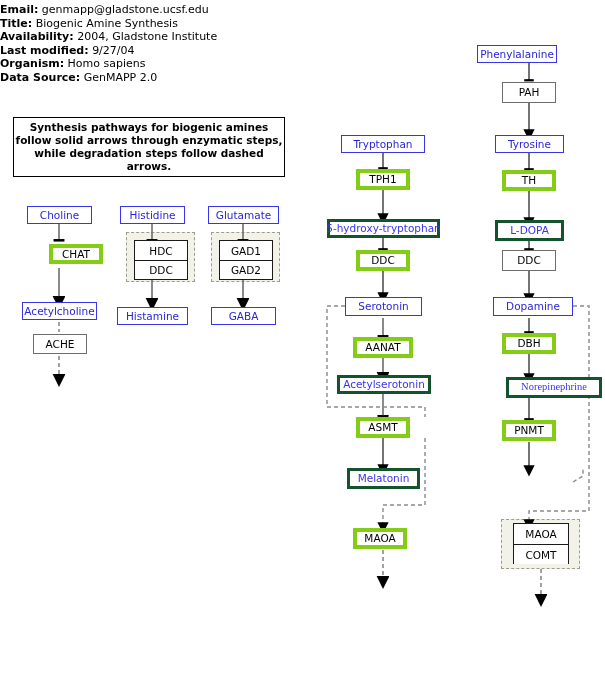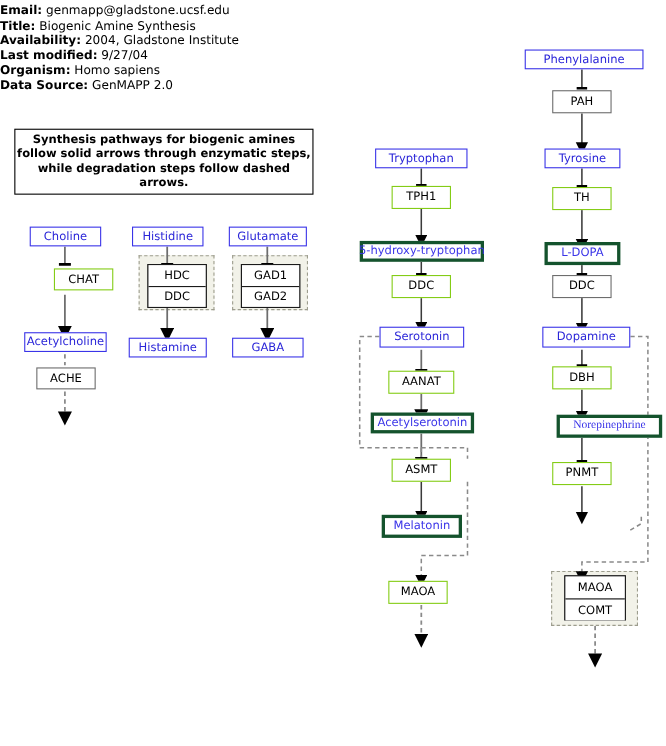--- a/index.html
+++ b/index.html
@@ -30,21 +30,21 @@
   svg.wires{position:absolute;left:0;top:0;width:605px;height:678px;pointer-events:none;}
 
   
   .node{
     position:absolute;box-sizing:border-box;background:#fff;
     display:flex;align-items:center;justify-content:center;
     font-size:10.5px;line-height:1;white-space:nowrap;
   }
   .metabolite{border:1px solid #3a34e8;color:#2a25d8;}
   .metabolite.pale{border:3px solid #14532d;color:#3a34e8;}
-  .enzyme{border:1px solid #84cc16;color:#000;}
+  .enzyme{border:4px solid #84cc16;color:#000;}
   .enzyme.gray{border:1px solid #6d6d6d;color:#000;}
 
   
   .stack{position:absolute;box-sizing:border-box;border:1px solid #1a1a1a;background:#404040;}
   .stack .cell{
     box-sizing:border-box;height:19px;width:100%;
     display:flex;align-items:center;justify-content:center;
     font-size:10.5px;color:#000;background:#fff;
   }
   .stack .cell+.cell{border-top:1px solid #1a1a1a;}
@@ -176,21 +176,21 @@
   <div class="node enzyme" style="left:356px;top:169px;width:54px;height:21px;">TPH1</div>
   <div class="node metabolite pale" style="left:327px;top:219px;width:113px;height:19px;">5-hydroxy-tryptophan</div>
   <div class="node enzyme" style="left:356px;top:250px;width:54px;height:21px;">DDC</div>
   <div class="node metabolite" style="left:345px;top:297px;width:77px;height:19px;">Serotonin</div>
   <div class="node enzyme" style="left:353px;top:337px;width:60px;height:21px;">AANAT</div>
   <div class="node metabolite pale" style="left:337px;top:375px;width:94px;height:19px;">Acetylserotonin</div>
   <div class="node enzyme" style="left:356px;top:417px;width:54px;height:21px;">ASMT</div>
   <div class="node metabolite pale" style="left:347px;top:468px;width:73px;height:21px;">Melatonin</div>
   <div class="node enzyme" style="left:353px;top:528px;width:54px;height:21px;">MAOA</div>
 
-  <div class="node metabolite" style="left:477px;top:45px;width:108px;height:18px;">Phenylalanine</div>
+  <div class="node metabolite" style="left:477px;top:45px;width:80px;height:18px;">Phenylalanine</div>
   <div class="node enzyme gray" style="left:502px;top:82px;width:54px;height:21px;">PAH</div>
   <div class="node metabolite" style="left:495px;top:135px;width:69px;height:18px;">Tyrosine</div>
   <div class="node enzyme" style="left:502px;top:170px;width:54px;height:21px;">TH</div>
   <div class="node metabolite pale" style="left:495px;top:220px;width:69px;height:21px;">L-DOPA</div>
   <div class="node enzyme gray" style="left:502px;top:250px;width:54px;height:21px;">DDC</div>
   <div class="node metabolite" style="left:493px;top:297px;width:80px;height:19px;">Dopamine</div>
   <div class="node enzyme" style="left:502px;top:333px;width:54px;height:21px;">DBH</div>
   <div class="node metabolite pale" style="left:506px;top:377px;width:96px;height:21px;font-family:Liberation Serif, serif;">Norepinephrine</div>
   <div class="node enzyme" style="left:502px;top:420px;width:54px;height:21px;">PNMT</div>
   <div class="stack" style="left:513px;top:523px;width:56px;height:41px;">

